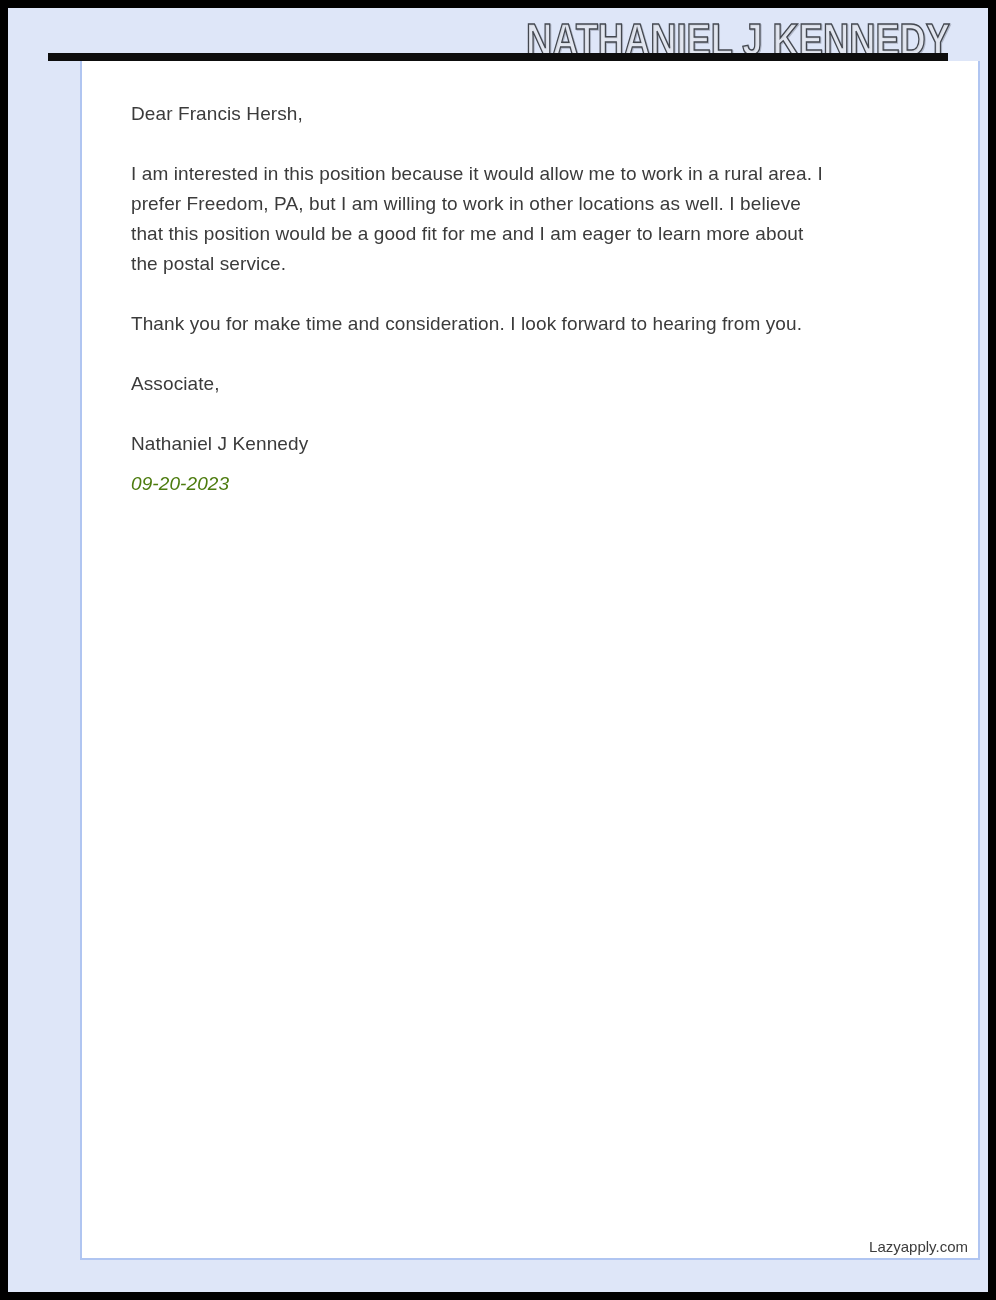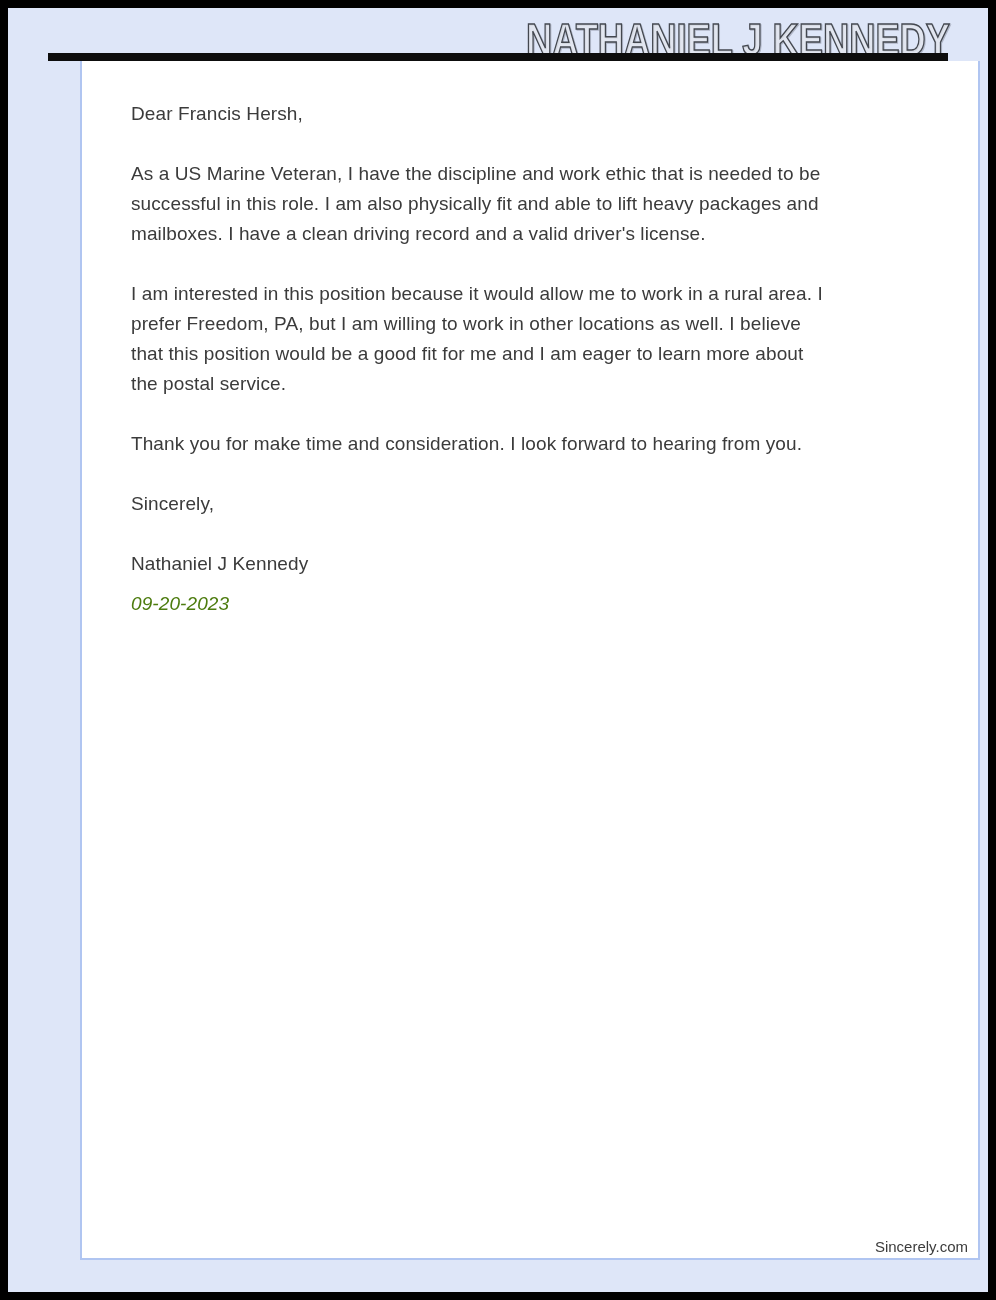--- a/index.html
+++ b/index.html
@@ -86,24 +86,23 @@
 
     <svg class="header-svg" viewBox="0 0 432 50" xmlns="http://www.w3.org/2000/svg">
       <text x="430" y="41" text-anchor="end" textLength="424" lengthAdjust="spacingAndGlyphs" font-family="Liberation Sans, sans-serif" font-weight="bold" font-size="44" fill="rgba(255,255,255,0.45)" stroke="#43474f" stroke-width="1.5">NATHANIEL J KENNEDY</text>
     </svg>
 
     <div class="topline"></div>
 
     <div class="page">
       <div class="content">
         <p>Dear Francis Hersh,</p>
-        <p>As a US Marine Veteran, I have the discipline and work ethic that is needed to be successful in this role. I am also physically fit and able to lift heavy packages and mailboxes. I have a clean driving record and a valid driver's license.</p>
         <p>I am interested in this position because it would allow me to work in a rural area. I prefer Freedom, PA, but I am willing to work in other locations as well. I believe that this position would be a good fit for me and I am eager to learn more about the postal service.</p>
         <p>Thank you for make time and consideration. I look forward to hearing from you.</p>
-        <p>Sincerely,</p>
+        <p>Associate,</p>
         <p class="sig-name">Nathaniel J Kennedy</p>
         <p class="date">09-20-2023</p>
       </div>
-      <div class="watermark">Sincerely.com</div>
+      <div class="watermark">Lazyapply.com</div>
     </div>
 
   </div>
 </div>
 
 </body></html>

